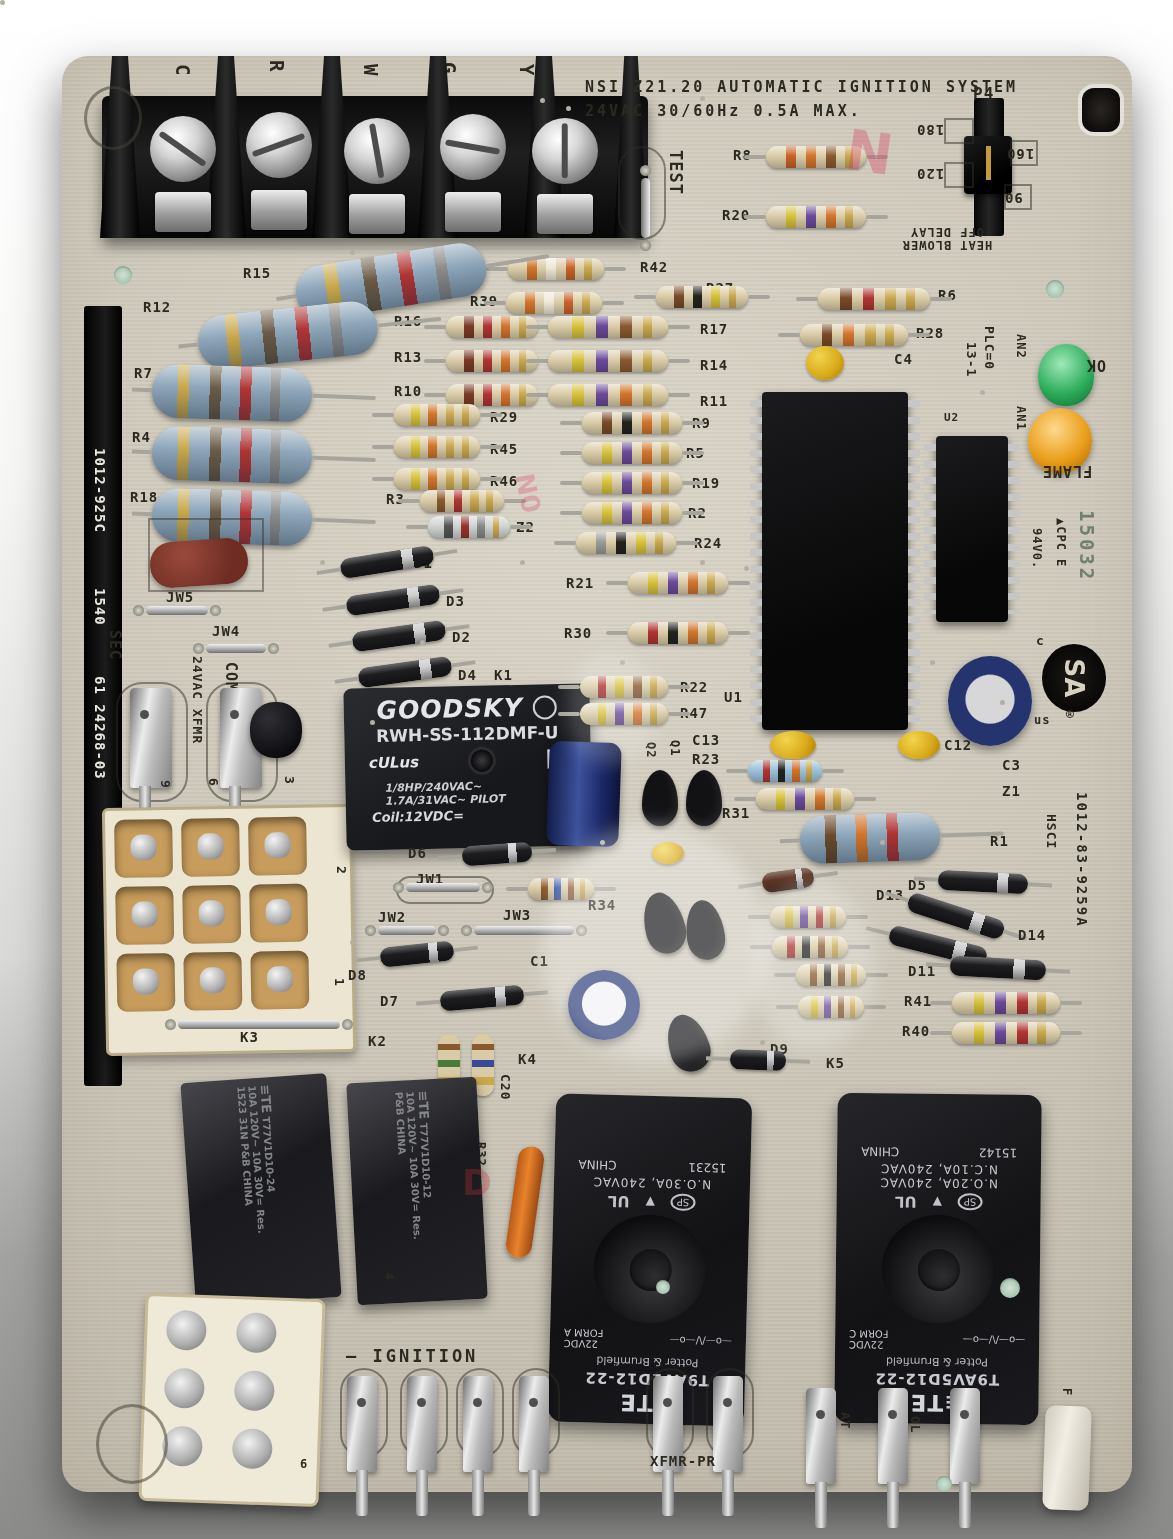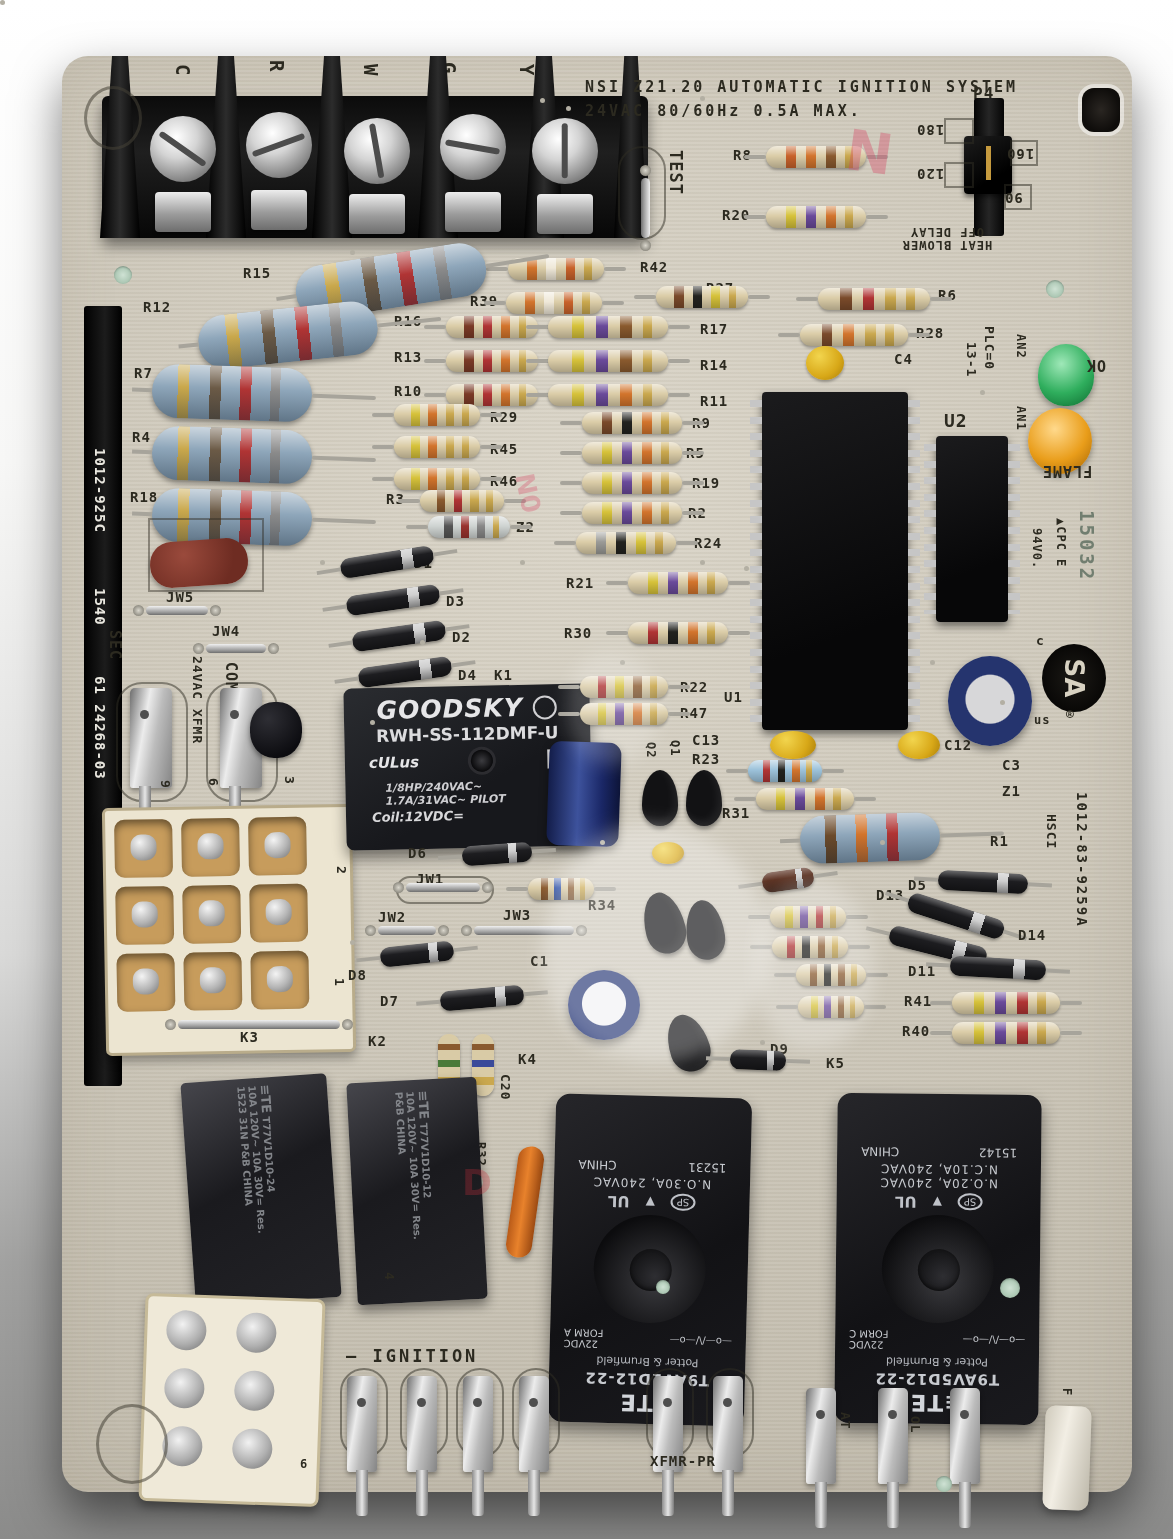--- a/index.html
+++ b/index.html
@@ -107,21 +107,21 @@
  <div class="screw" data-name="terminal-screw" style="left:344px;top:118px;--rot:80deg"></div>
  <div class="screw" data-name="terminal-screw" style="left:440px;top:114px;--rot:10deg"></div>
  <div class="screw" data-name="terminal-screw" style="left:532px;top:118px;--rot:90deg"></div>
  <div class="clamp" data-name="terminal-clamp" style="left:155px;top:192px"></div>
  <div class="clamp" data-name="terminal-clamp" style="left:251px;top:190px"></div>
  <div class="clamp" data-name="terminal-clamp" style="left:349px;top:194px"></div>
  <div class="clamp" data-name="terminal-clamp" style="left:445px;top:192px"></div>
  <div class="clamp" data-name="terminal-clamp" style="left:537px;top:194px"></div>
 
  <div class="lb" data-name="ansi-rating-line" style="left:585px;top:80px;font-size:15px;letter-spacing:3px">NSI Z21.20 AUTOMATIC IGNITION SYSTEM</div>
- <div class="lb" data-name="electrical-rating-line" style="left:585px;top:104px;font-size:15px;letter-spacing:3px">24VAC 80/60Hz  0.5A MAX.</div>
+ <div class="lb" data-name="electrical-rating-line" style="left:585px;top:104px;font-size:15px;letter-spacing:3px">24VAC 30/60Hz  0.5A MAX.</div>
 
  <div class="stad" data-name="test-jumper-outline" style="left:618px;top:146px;width:44px;height:90px"></div>
  <div class="jw" data-name="test-jumper-wire" style="left:630px;top:188px;width:60px;transform:rotate(90deg);transform-origin:15px 5px"></div>
  <div class="lb v" data-name="test-label" style="left:666px;top:150px;font-size:17px">TEST</div>
 
  <div class="lb" data-name="p4-label" style="left:973px;top:86px;font-size:16px">P4</div>
  <div class="ab" data-name="p4-header" style="left:974px;top:98px;width:30px;height:138px;background:linear-gradient(90deg,#050505,#262626 50%,#050505);border-radius:3px"></div>
  <div class="ab" data-name="p4-jumper-shunt" style="left:964px;top:136px;width:48px;height:58px;background:linear-gradient(150deg,#1c1c1c,#000 70%);border-radius:4px;box-shadow:0 3px 5px rgba(0,0,0,.5)"></div>
  <div class="ab" data-name="p4-jumper-pin" style="left:986px;top:146px;width:5px;height:34px;background:#c59a3e"></div>
  <div class="lb r180" data-name="delay-180-label" style="left:916px;top:122px;font-size:14px">180</div>
@@ -259,21 +259,21 @@
   <div data-name="goodsky-rating1" style="font:700 italic 11px 'DejaVu Sans',sans-serif;text-align:left;padding-left:30px;margin-top:4px;color:#cfcfd2">1/8HP/240VAC~</div>
   <div data-name="goodsky-rating2" style="font:700 italic 11px 'DejaVu Sans',sans-serif;text-align:left;padding-left:30px;color:#cfcfd2">1.7A/31VAC~ PILOT</div>
   <div data-name="goodsky-coil" style="font:700 italic 13px 'DejaVu Sans',sans-serif;text-align:left;padding-left:16px;margin-top:2px;color:#d8d8da">Coil:12VDC=</div>
   <div data-name="goodsky-er" style="position:absolute;right:14px;bottom:8px;font:700 11px 'DejaVu Sans',sans-serif;color:#9a9a9e">ER</div>
  </div>
  <div class="ab" data-name="electrolytic-capacitor-side" style="left:548px;top:742px;width:72px;height:104px;border-radius:12px;transform:rotate(2deg);background:linear-gradient(90deg,#131d4a,#3d529c 42%,#1a2766 75%,#0d1438);box-shadow:0 4px 8px rgba(0,0,0,.4)"></div>
 
  <div class="dip" data-name="ic-u1" style="left:762px;top:392px;width:146px;height:338px"></div>
  <div class="lb" data-name="u1-label" style="left:724px;top:690px">U1</div>
  <div class="dip" data-name="ic-u2" style="left:936px;top:436px;width:72px;height:186px"></div>
- <div class="lb" data-name="u2-label" style="left:944px;top:412px;font-size:18px">U2</div>
+ <div class="lb" data-name="u2-label" style="left:944px;top:412px;font-size:11px">U2</div>
 
  <div class="lb v" data-name="an2-label" style="left:1014px;top:334px;font-size:12px">AN2</div>
  <div class="ab" data-name="ok-led-green" style="left:1038px;top:344px;width:56px;height:62px;border-radius:50% 50% 46% 46%;background:radial-gradient(circle at 42% 32%,#9fe8b8,#2fae5d 55%,#157a3a 90%);box-shadow:0 3px 6px rgba(0,0,0,.35)"></div>
  <div class="lb r180" data-name="ok-label" style="left:1086px;top:356px;font-size:15px">OK</div>
  <div class="lb v" data-name="an1-label" style="left:1014px;top:406px;font-size:12px">AN1</div>
  <div class="ab" data-name="flame-led-amber" style="left:1028px;top:408px;width:64px;height:66px;border-radius:50%;background:radial-gradient(circle at 42% 32%,#ffd98c,#e99d1a 55%,#b06e08 90%);box-shadow:0 3px 6px rgba(0,0,0,.35)"></div>
  <div class="lb r180" data-name="flame-label" style="left:1042px;top:462px;font-size:15px">FLAME</div>
  <div class="lb v" data-name="plc-mark" style="left:982px;top:326px;font-size:13px">PLC=0</div>
  <div class="lb v" data-name="plc2-mark" style="left:964px;top:342px;font-size:13px">13-1</div>
 

